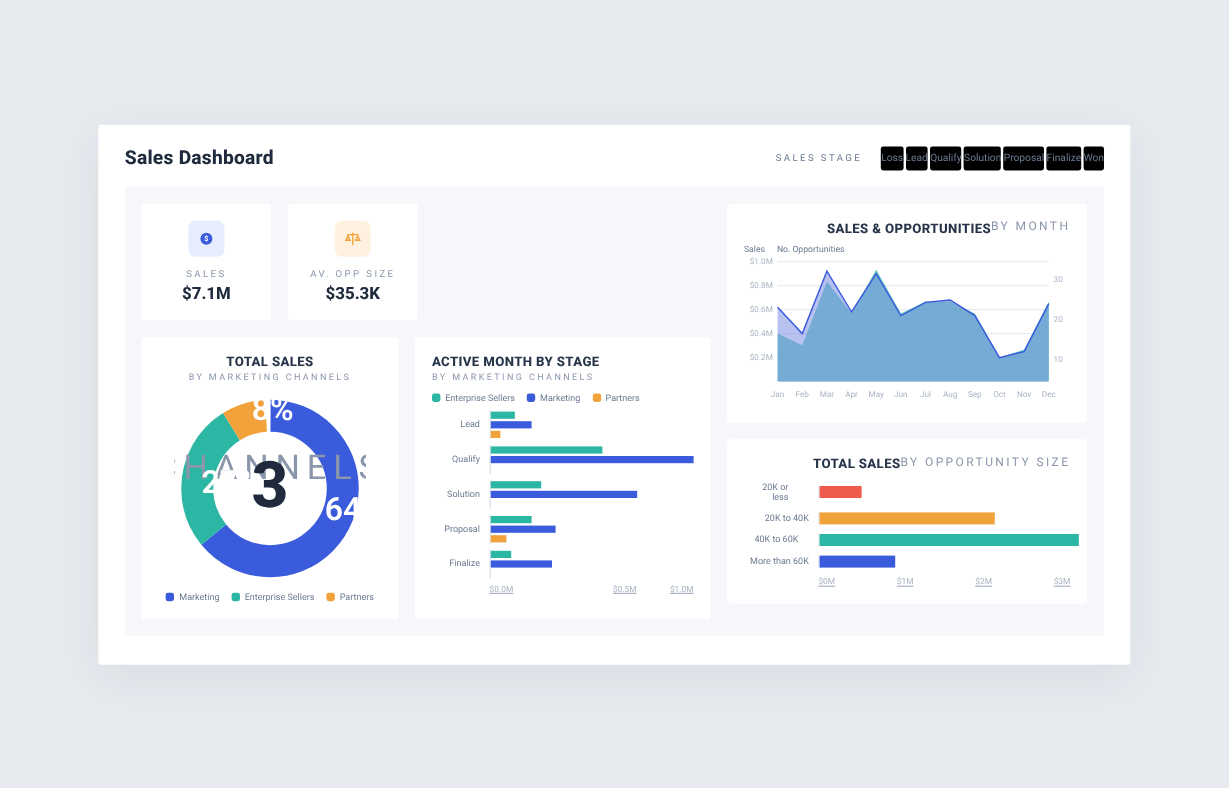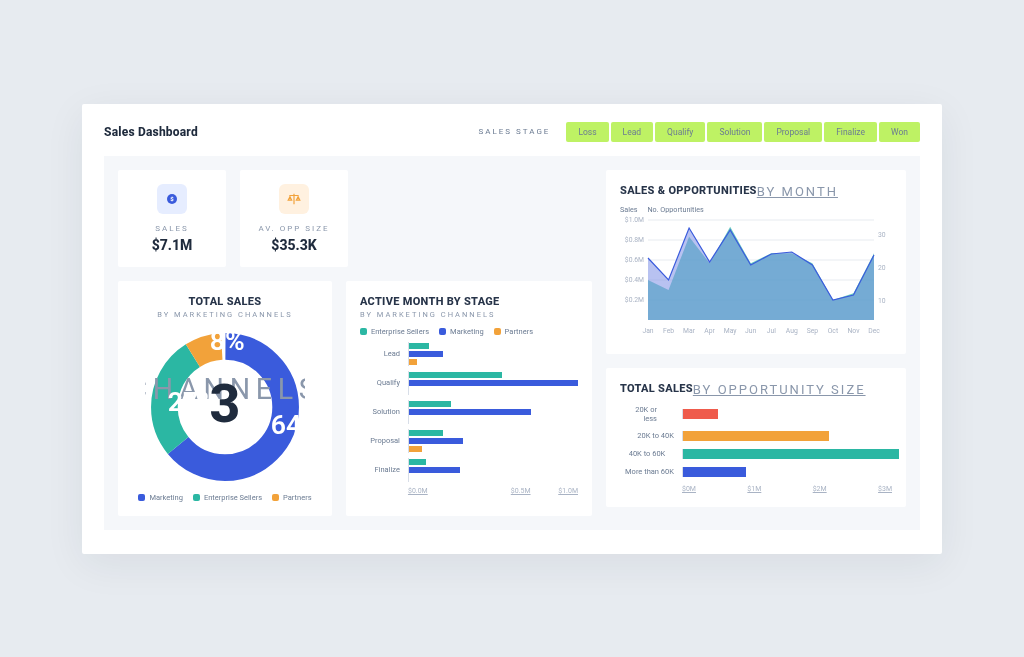--- a/index.html
+++ b/index.html
@@ -14,27 +14,27 @@
     color: #1f2b3d;
   }
   .page {
     background: #fff;
     width: 860px;
     border-radius: 2px;
     box-shadow: 0 10px 40px rgba(30,40,60,.07);
     padding: 18px 22px 24px;
   }
   .header { display: flex; align-items: center; justify-content: space-between; margin-bottom: 14px; }
-  .title { font-size: 12px; font-weight: 800; letter-spacing: .2px; }
+  .title { font-size: 16px; font-weight: 800; letter-spacing: .2px; }
   .stage-wrap { display: flex; align-items: center; gap: 8px; }
   .stage-label { font-size: 8px; letter-spacing: 2px; color: #6b7b92; margin-right: 6px; }
   .tabs { display: flex; }
   .tab {
-    font-size: 8.5px; color: #6b7b92; background: #bef264;
-    padding: 5px 12px; margin-left: 2px; border-radius: 2px; cursor: pointer;
+    font-size: 8.5px; color: #6b7b92; background: #000000;
+    padding: 5px 0; margin-left: 2px; border-radius: 2px; cursor: pointer;
   }
   .body { background: #f5f7fa; padding: 14px; display: grid; grid-template-columns: 1fr 300px; gap: 14px; }
   .left-col { display: flex; flex-direction: column; gap: 14px; }
   .right-col { display: flex; flex-direction: column; gap: 14px; }
 
   .kpi-row { display: grid; grid-template-columns: repeat(4,1fr); gap: 14px; }
   .card { background: #fff; border-radius: 2px; padding: 14px; }
   .kpi { text-align: center; }
   .icon {
     width: 30px; height: 30px; border-radius: 6px; margin: 0 auto 10px;
@@ -43,22 +43,22 @@
   .ic-blue { background:#e6edff; color:#3a5bdc; }
   .ic-teal { background:#d9f6f0; color:#16b89a; }
   .ic-amber{ background:#fff1e0; color:#f2a23a; }
   .ic-red  { background:#ffe6e2; color:#ef5b4c; }
   .kpi-label { font-size: 8px; letter-spacing: 2px; color:#8a97ab; margin-bottom:4px; }
   .kpi-value { font-size: 14px; font-weight: 800; color:#1f2b3d; }
 
   .row2 { display: grid; grid-template-columns: 1fr 1.15fr; gap: 14px; }
   .section-title { font-size: 11px; font-weight: 800; letter-spacing:.3px; color:#273449; }
   .section-sub { font-size: 7.5px; letter-spacing: 2px; color:#8a97ab; margin-top:2px; margin-bottom:8px; }
-  .section-right { font-size: 13px; letter-spacing: 2px; color:#8a97ab;text-decoration:underline; }
-  .card-head { display:flex; justify-content:flex-start; align-items:flex-start; }
+  .section-right { font-size: 10px; letter-spacing: 2px; color:#8a97ab; }
+  .card-head { display:flex; justify-content:flex-end; align-items:flex-start; }
 
   .donut-wrap { display:flex; flex-direction:column; align-items:center; }
   .donut-center-l1 { font-size:7.5px; letter-spacing:1.5px; fill:#8a97ab;}
   .donut-center-l2 { font-size:14px; font-weight:800; fill:#1f2b3d; }
   .donut-pct { font-size:7px; fill:#fff; font-weight:600;}
   .legend { display:flex; gap:10px; flex-wrap:wrap; font-size:7.5px; color:#6b7b92;}
   .legend span::before { content:""; display:inline-block; width:7px;height:7px;border-radius:2px; margin-right:4px; vertical-align:middle; }
   .lg-blue::before{background:#3a5bdc;} .lg-teal::before{background:#2bb7a3;} .lg-amber::before{background:#f2a23a;}
 
   .hbar-chart { font-size:7.5px; color:#6b7b92; }

